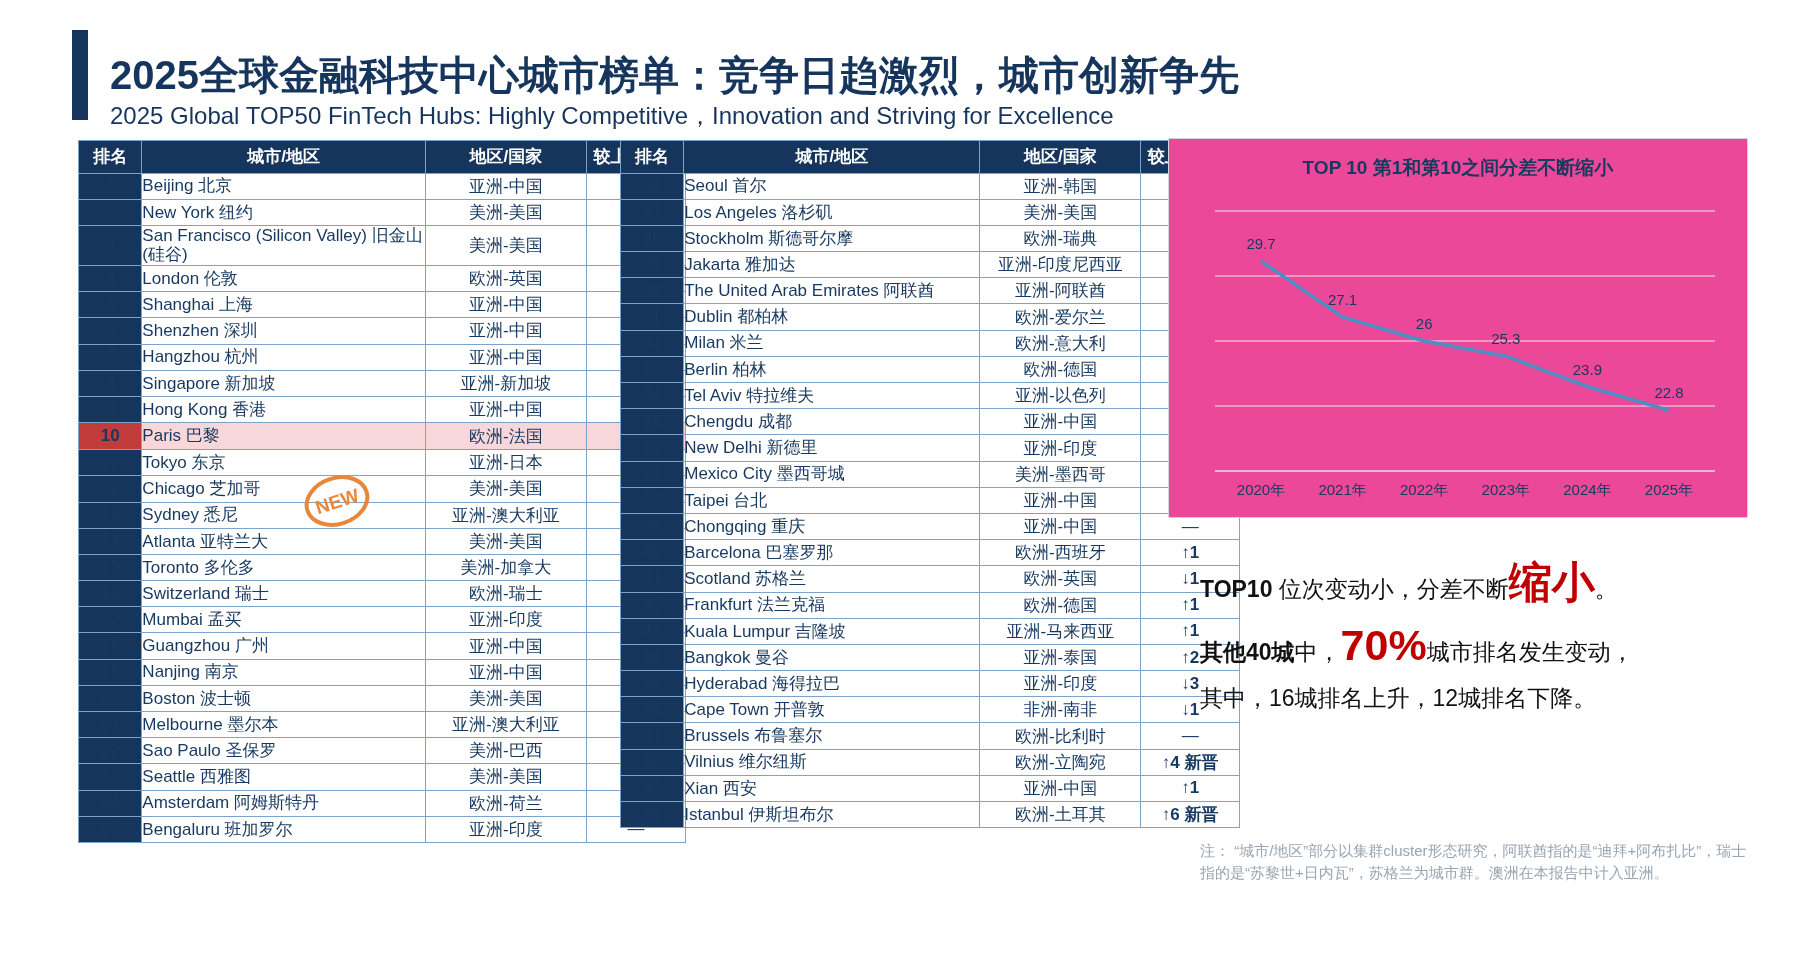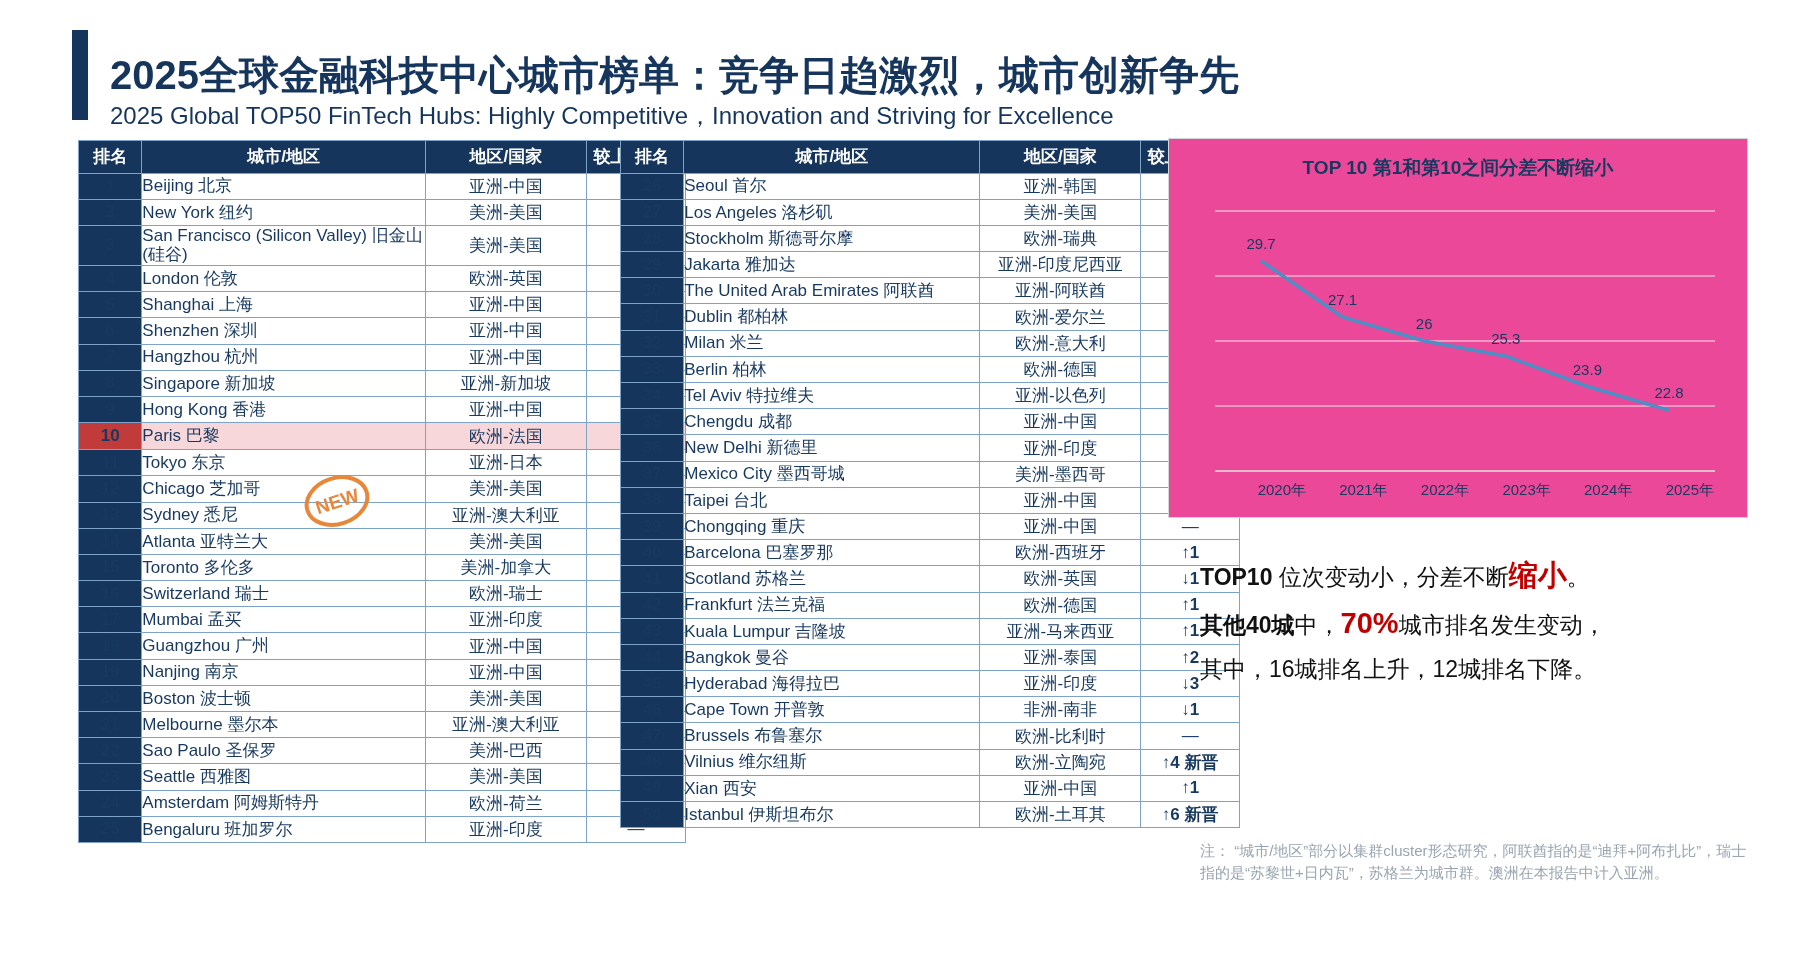--- a/index.html
+++ b/index.html
@@ -29,26 +29,26 @@
   .same{color:#17385f;font-weight:normal;}
   .hl td{background:#f8d7da !important;}
   .hl .rk{background:#c23b3b !important;}
   
   #tableLeft{left:78px;top:140px;width:608px;}
   #tableRight{left:620px;top:140px;width:620px;}
   
   #chartBox{position:absolute;left:1168px;top:138px;width:578px;height:378px;background:#ec4899;border:1px solid #d6d6d6;}
   #chartTitle{position:absolute;left:0;top:16px;width:100%;text-align:center;font-size:19px;font-weight:bold;color:#17385f;}
   #chartPlot{position:absolute;left:0;top:42px;width:578px;height:336px;}
-  .xlab{position:absolute;font-size:15px;color:#17385f;text-align:right;width:90px;}
+  .xlab{position:absolute;font-size:15px;color:#17385f;text-align:center;width:90px;}
   .dlab{position:absolute;font-size:15px;color:#17385f;text-align:center;width:60px;}
   
   #copy{position:absolute;left:1200px;top:560px;width:560px;font-size:23px;color:#111;line-height:1.05;}
   .ln{margin-bottom:18px;white-space:nowrap;}
-  .big{color:#c00000;font-weight:bold;font-size:29px;}
+  .big{color:#c00000;font-weight:bold;font-size:43px;}
   .bold{font-weight:bold;}
   #note{position:absolute;left:1200px;top:840px;width:548px;font-size:15px;color:#9aa5b1;line-height:1.45;}
   
   #newstamp{position:absolute;left:300px;top:470px;width:74px;height:62px;pointer-events:none;}
 </style>
 </head>
 <body>
 
 <div id="header">
   <div class="bar"></div>

